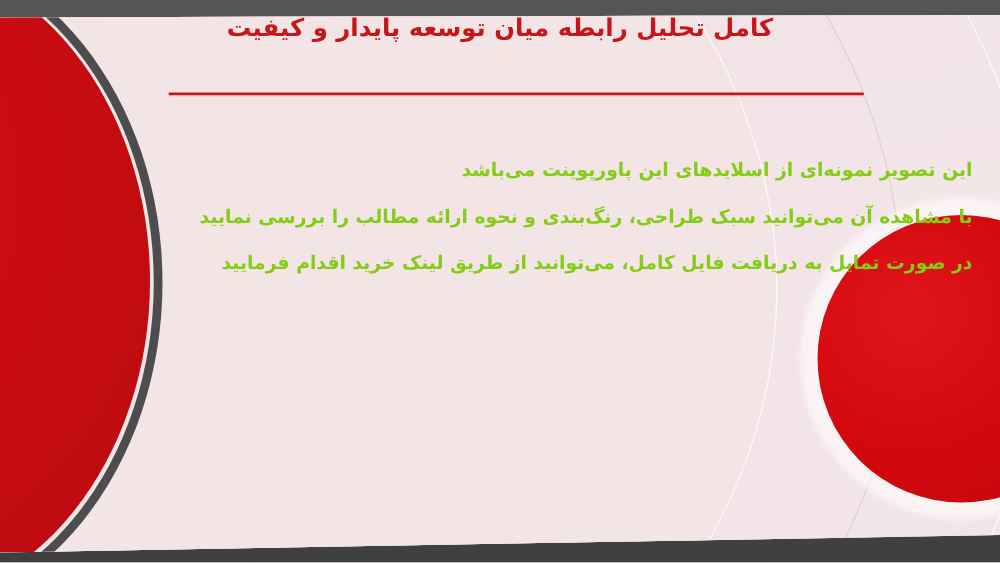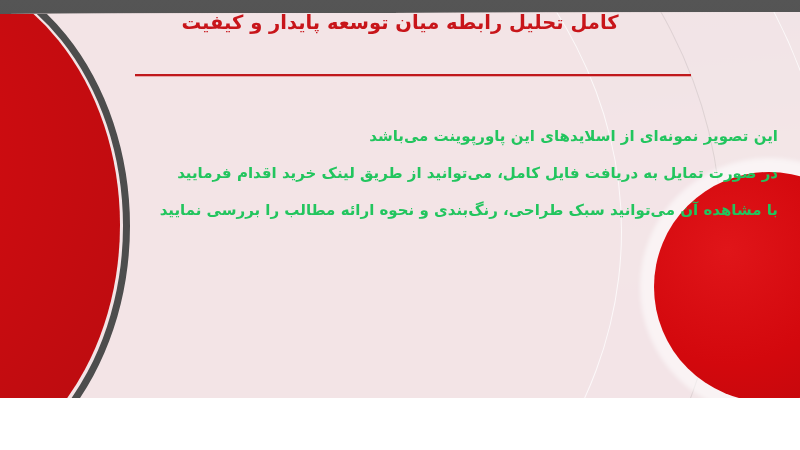--- a/index.html
+++ b/index.html
@@ -3,21 +3,21 @@
 <meta charset="utf-8">
 <style>
   html, body {
     margin: 0;
     padding: 0;
     background: #ffffff;
   }
   #slide {
     position: relative;
     width: 800px;
-    height: 398px;
+    height: 450px;
     overflow: hidden;
     background: #4a4a4a;
     font-family: "DejaVu Sans", sans-serif;
   }
 
   
   #frame-plate {
     position: absolute;
     inset: 0;
     background: linear-gradient(180deg, #555555 0%, #4b4b4b 50%, #3f3f3f 100%);
@@ -144,21 +144,21 @@
 
   #body-block {
     position: absolute;
     right: 22px;
     top: 118px;
     width: 756px;
     direction: rtl;
     text-align: right;
   }
   .body-line {
-    color: #22c55e;
+    color: #84cc16;
     font-size: 15px;
     line-height: 37px;
     font-weight: bold;
     white-space: nowrap;
   }
 </style>
 </head>
 <body>
 
 <div id="slide">
@@ -190,17 +190,17 @@
     <div id="panel-top-edge"></div>
     <div id="panel-bottom-edge"></div>
 
     <div id="title-block">
       <div class="title-line">کامل تحلیل رابطه میان توسعه پایدار و کیفیت</div>
     </div>
     <div id="title-rule"></div>
 
     <div id="body-block">
       <div class="body-line">این تصویر نمونه‌ای از اسلایدهای این پاورپوینت می‌باشد</div>
+      <div class="body-line">با مشاهده آن می‌توانید سبک طراحی، رنگ‌بندی و نحوه ارائه مطالب را بررسی نمایید</div>
       <div class="body-line">در صورت تمایل به دریافت فایل کامل، می‌توانید از طریق لینک خرید اقدام فرمایید</div>
-      <div class="body-line">با مشاهده آن می‌توانید سبک طراحی، رنگ‌بندی و نحوه ارائه مطالب را بررسی نمایید</div>
     </div>
   </div>
 </div>
 
 </body></html>

